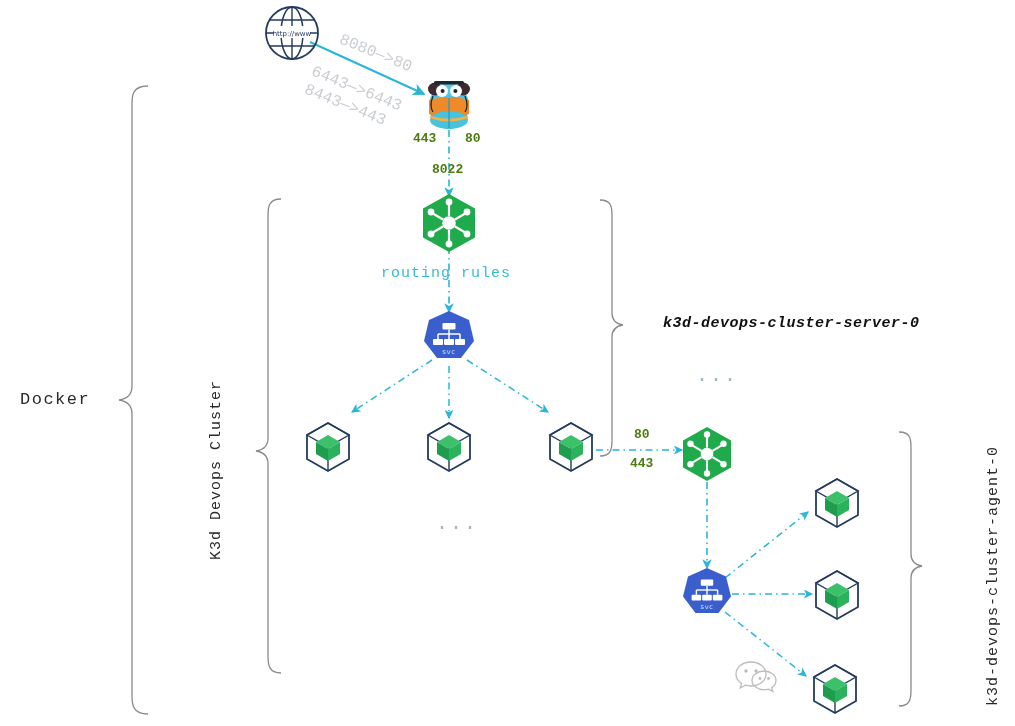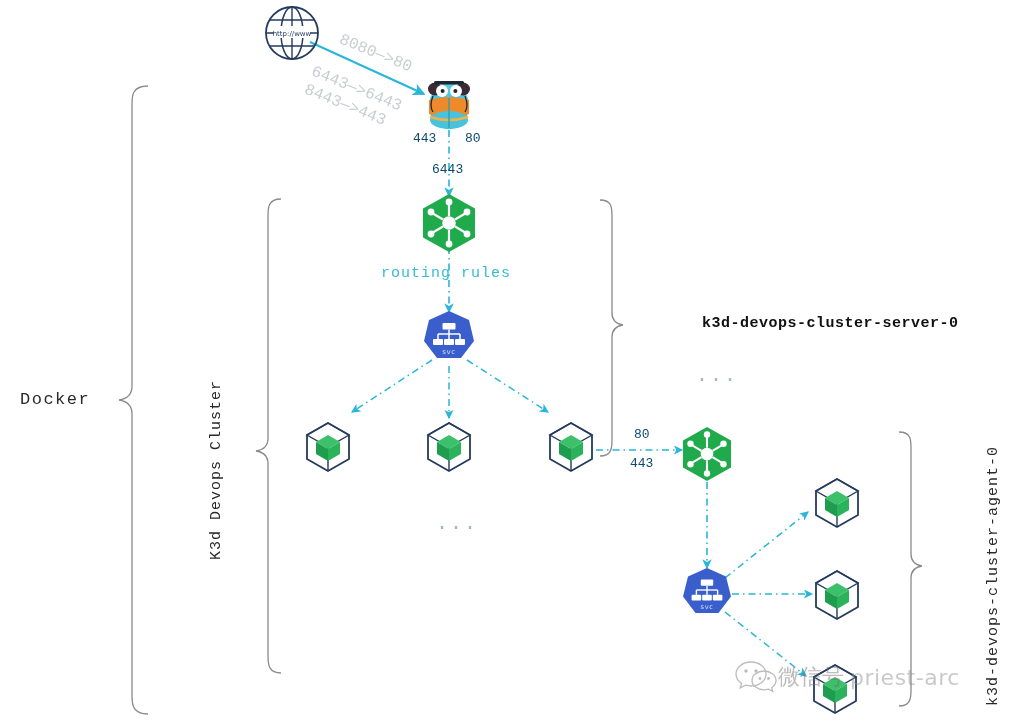--- a/index.html
+++ b/index.html
@@ -40,22 +40,23 @@
     transform-origin: 0 0;
     transform: rotate(-90deg);
   }
   .group-label.big {
     font-size: 17px;
     letter-spacing: 1.5px;
   }
   .port-label {
     font-family: "Liberation Mono", "DejaVu Sans Mono", monospace;
     font-size: 13px;
-    color: #0c4a6e;
-    white-space: nowrap;
+    color: #4d7c0f;
+    white-space: nowrap;
+    font-weight: bold;
   }
   .routing-label {
     font-family: "Liberation Mono", "DejaVu Sans Mono", monospace;
     font-size: 15px;
     color: #35bcd4;
     letter-spacing: 1px;
     white-space: nowrap;
   }
   .mapping-label {
     font-family: "Liberation Mono", "DejaVu Sans Mono", monospace;
@@ -334,37 +335,33 @@
     </g>
   </svg>
 
   <div class="abs mapping-label" style="left:340px; top:30px; transform: rotate(22deg);">8080—&gt;80</div>
   <div class="abs mapping-label" style="left:312px; top:62px; transform: rotate(22deg);">6443—&gt;6443</div>
   <div class="abs mapping-label" style="left:305px; top:80px; transform: rotate(22deg);">8443—&gt;443</div>
 
 
   <div class="abs port-label" style="left:413px; top:131px;">443</div>
   <div class="abs port-label" style="left:465px; top:131px;">80</div>
-  <div class="abs port-label" style="left:432px; top:162px;">6443</div>
+  <div class="abs port-label" style="left:432px; top:162px;">8022</div>
 
   <div class="abs routing-label" style="left:381px; top:265px;">routing rules</div>
 
-  <div class="abs node-label" style="left:702px; top:315px;">k3d-devops-cluster-server-0</div>
+  <div class="abs node-label" style="left:663px; top:315px;font-style:italic;">k3d-devops-cluster-server-0</div>
 
   <div class="abs ellipsis" style="left:696px; top:364px;">...</div>
 
   <div class="abs ellipsis" style="left:436px; top:512px;">...</div>
 
   <div class="abs port-label" style="left:634px; top:427px;">80</div>
   <div class="abs port-label" style="left:630px; top:456px;">443</div>
 
   <div class="abs group-label big" style="left:20px; top:390px;">Docker</div>
 
   <div class="abs group-label vertical" style="left:208px; top:560px;">K3d Devops Cluster</div>
 
   <div class="abs group-label vertical" style="left:985px; top:706px;">k3d-devops-cluster-agent-0</div>
 
-  <div class="abs watermark" style="left:778px; top:662px;">
-    <span class="wm-cn">微信号</span>
-    <span class="wm-en">priest-arc</span>
-  </div>
 
 </div>
 
 </body></html>

